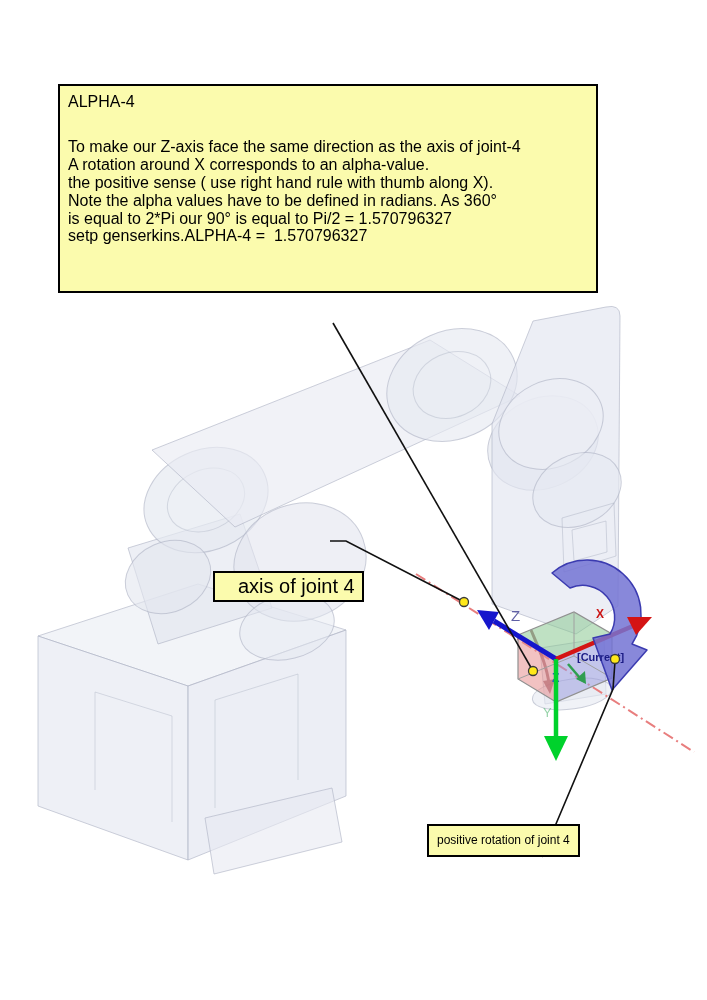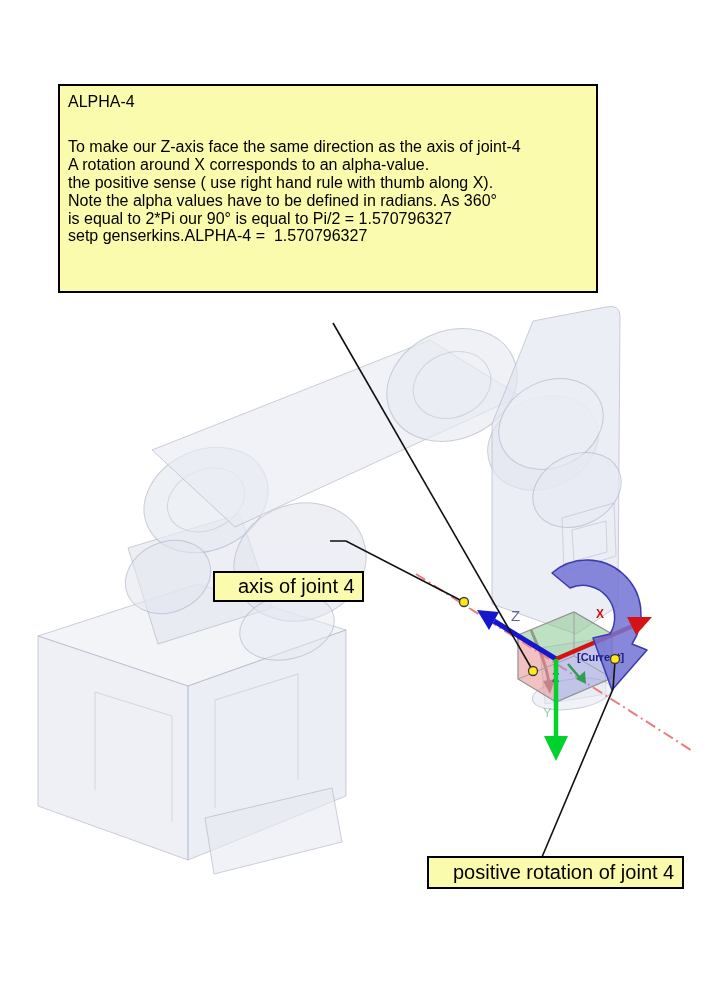--- a/index.html
+++ b/index.html
@@ -16,21 +16,21 @@
     left:58px;top:84px;width:540px;height:209px;padding:7px 8px;
     font-size:16px;line-height:17.9px;
   }
   #note-box .note-title{white-space:pre;margin:0 0 27px 0;}
   #note-box .note-line{white-space:pre;}
   #note-box .note-command{white-space:pre;}
   #axis-label{
     left:213px;top:527px;padding:3px 7px 4px 23px;font-size:20px;line-height:20px;white-space:pre;margin-top:44px;
   }
   #rotation-label{
-    left:427px;top:856px;padding:4px 8px 5px 24px;font-size:20px;line-height:20px;white-space:pre;
+    left:427px;top:824px;padding:4px 8px 5px 8px;font-size:12px;line-height:20px;white-space:pre;
   }
 </style>
 </head>
 <body>
 
 <svg id="scene" width="707" height="1000" viewBox="0 0 707 1000">
 
   <g stroke="#b0b5c6" stroke-opacity="0.65" stroke-width="1">
 
     <g>

